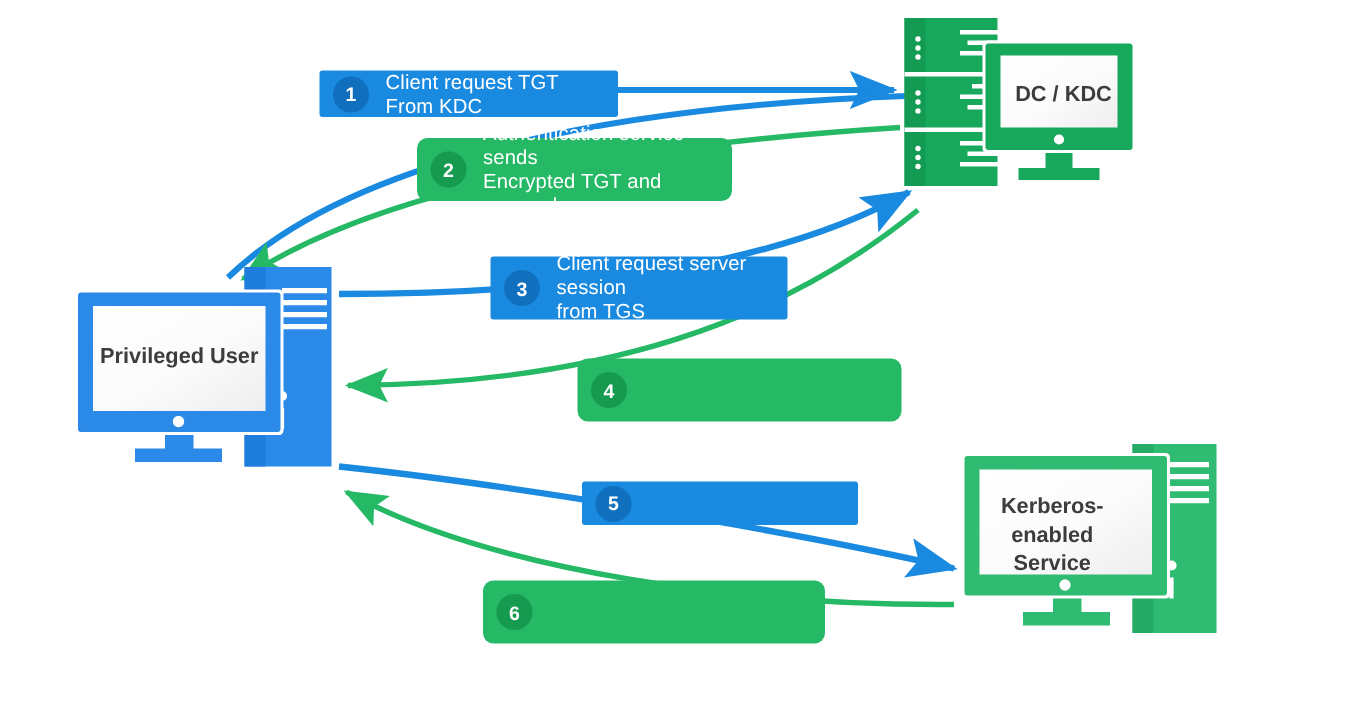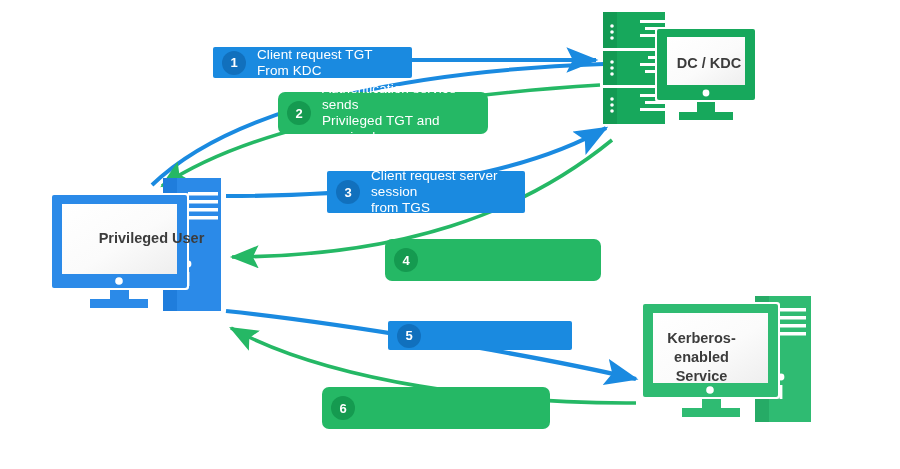--- a/index.html
+++ b/index.html
@@ -137,34 +137,34 @@
       <rect x="702" y="394" width="19" height="19" fill="#2fbb72"></rect>
       <rect x="682" y="408" width="58" height="9" fill="#2fbb72"></rect>
 
       <rect x="641" y="302" width="139" height="97" rx="3" fill="#ffffff"></rect>
       <rect x="643" y="304" width="135" height="93" rx="2" fill="#2fbb72"></rect>
       <rect x="653" y="313" width="115" height="70" fill="url(#scrG)"></rect>
       <circle cx="710" cy="390" r="3.8" fill="#ffffff"></circle>
     </g>
   </svg>
 
-  <div class="nodetext" style="left:62px;top:229px;width:115px;margin-left:32px;">Privileged User</div>
+  <div class="nodetext" style="left:62px;top:229px;width:115px;">Privileged User</div>
   <div class="nodetext" style="left:667px;top:54px;width:84px;">DC / KDC</div>
   <div class="nodetext" style="left:653px;top:329px;width:97px;">Kerberos-enabled
 Service</div>
 
   <div class="label blue" style="left:213px;top:47px;width:199px;height:31px;">
     <span class="badge">1</span>
     <span class="ltext">Client request TGT From KDC</span>
   </div>
 
   <div class="label green" style="left:278px;top:92px;width:210px;height:42px;">
     <span class="badge">2</span>
     <span class="ltext">Authentication service sends
-Privileged TGT and session key</span>
+Encrypted TGT and access key</span>
   </div>
 
   <div class="label blue" style="left:327px;top:171px;width:198px;height:42px;">
     <span class="badge">3</span>
     <span class="ltext">Client request server session
 from TGS</span>
   </div>
 
   <div class="label green" style="left:385px;top:239px;width:216px;height:42px;">
     <span class="badge">4</span>

